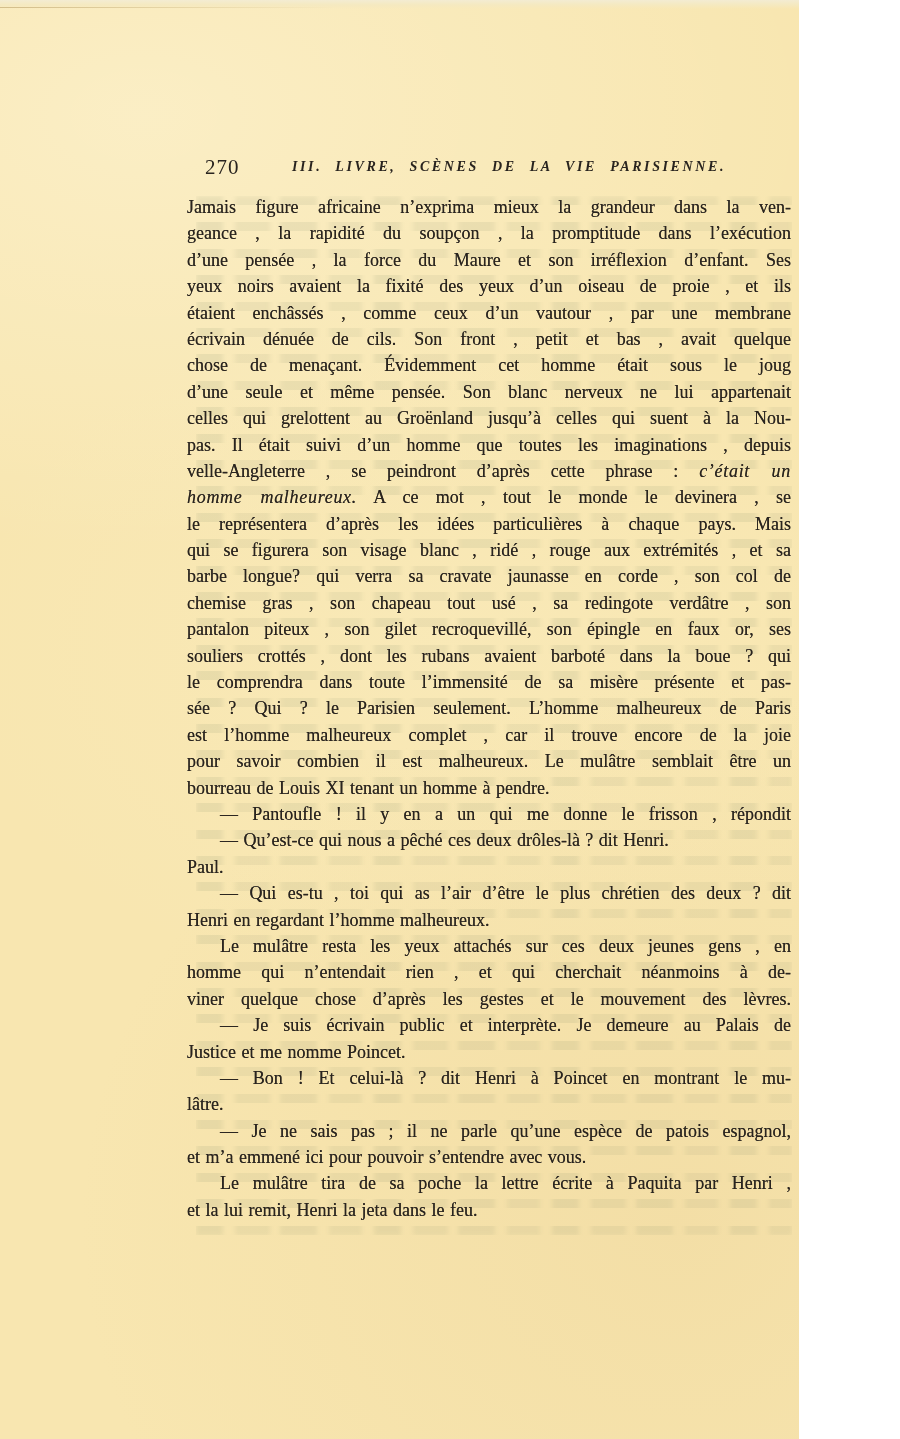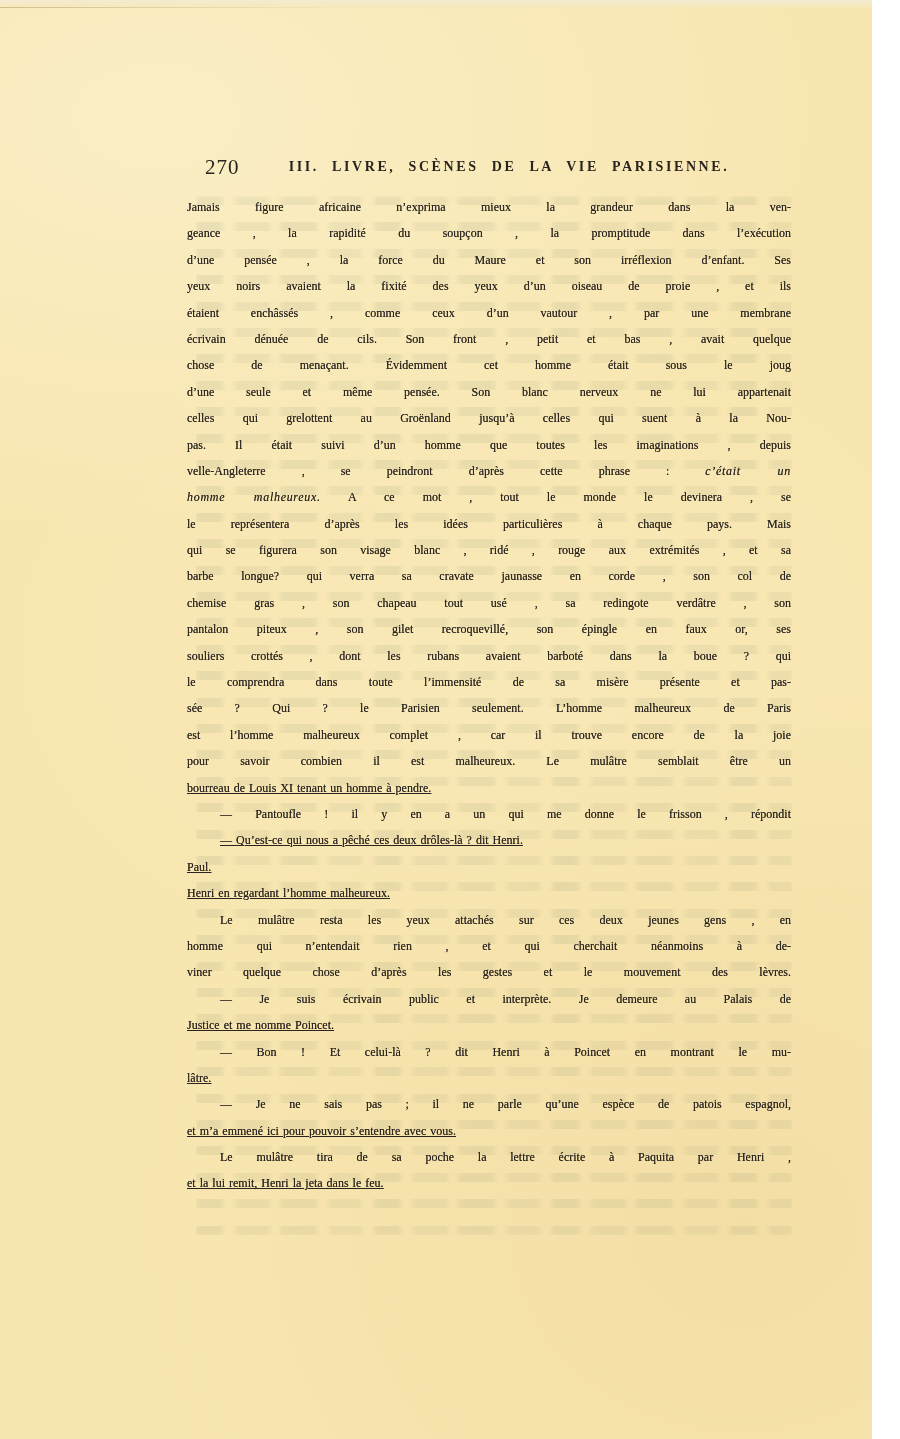--- a/index.html
+++ b/index.html
@@ -1,21 +1,21 @@
 <!DOCTYPE html>
 <html style="--paper: #f8e6b0; --ink: #29241f;"><head>
 <meta charset="utf-8">
 <style>
   html, body { margin: 0; padding: 0; }
   body {
     width: 900px; height: 1439px;
     font-family: "Liberation Serif", "DejaVu Serif", serif;
   }
   #page {
-    position: relative; width: 872px; height: 1439px; overflow: hidden;
+    position: relative; width: 799px; height: 1439px; overflow: hidden;
     background:
       radial-gradient(1100px 700px at 18% 8%, rgba(255,250,228,0.40), rgba(255,250,228,0) 62%),
       radial-gradient(1000px 900px at 85% 85%, rgba(232,204,142,0.30), rgba(232,204,142,0) 60%),
       radial-gradient(700px 500px at 55% 45%, rgba(250,238,196,0.35), rgba(250,238,196,0) 70%),
       var(--paper, #f8e6b0);
   }
   
   .top-edge {
     position: absolute; top: 0; left: 0; right: 0; height: 9px;
     background: linear-gradient(180deg, #f3ecd2 0%, #f5e9c0 55%, rgba(245,233,192,0) 100%);
@@ -45,34 +45,35 @@
   .page-number {
     position: absolute; left: 18px; top: 0;
     font-size: 21px; letter-spacing: 1px;
   }
   .running-title {
     position: absolute; left: 40px; right: 0; top: 4px;
     text-align: center;
     font-size: 14px; font-weight: bold;
     letter-spacing: 2.6px; word-spacing: 7px;
     white-space: nowrap;
+    font-style: italic;
   }
   .body-block {
     position: absolute; left: 187px; top: 194px; width: 604px; z-index: 2;
     color: var(--ink, #29241f);
-    font-size: 12px; line-height: 26.4px;
+    font-size: 18px; line-height: 26.4px;
     word-spacing: 1px;
     text-shadow: 0 0 0.5px rgba(41,36,31,0.75);
   }
   .line {
     height: 26.4px; overflow: hidden;
     text-align: justify; text-align-last: justify;
     white-space: normal;
   }
-  .line.no-j { text-align-last: left; text-decoration: underline; }
+  .line.no-j { text-align-last: left; }
   .line.indent { text-indent: 33px; }
   .it { font-style: italic; letter-spacing: 0.7px; }
 </style>
 </head>
 <body>
 
 <div id="page">
   <div class="top-edge"></div>
   <div class="top-hairline"></div>
   <div class="ghost"></div>
@@ -102,20 +103,21 @@
       <div class="line"><span>pantalon piteux , son gilet recroquevillé, son épingle en faux or, ses</span></div>
       <div class="line"><span>souliers crottés , dont les rubans avaient barboté dans la boue ? qui</span></div>
       <div class="line"><span>le comprendra dans toute l’immensité de sa misère présente et pas-</span></div>
       <div class="line"><span>sée ? Qui ? le Parisien seulement. L’homme malheureux de Paris</span></div>
       <div class="line"><span>est l’homme malheureux complet , car il trouve encore de la joie</span></div>
       <div class="line"><span>pour savoir combien il est malheureux. Le mulâtre semblait être un</span></div>
       <div class="line no-j"><span>bourreau de Louis XI tenant un homme à pendre.</span></div>
       <div class="line indent"><span>— Pantoufle ! il y en a un qui me donne le frisson , répondit</span></div>
       <div class="line indent no-j"><span>— Qu’est-ce qui nous a pêché ces deux drôles-là ? dit Henri.</span></div>
       <div class="line no-j"><span>Paul.</span></div>
+      <div class="line indent"><span>— Qui es-tu , toi qui as l’air d’être le plus chrétien des deux ? dit</span></div>
       <div class="line no-j"><span>Henri en regardant l’homme malheureux.</span></div>
       <div class="line indent"><span>Le mulâtre resta les yeux attachés sur ces deux jeunes gens , en</span></div>
       <div class="line"><span>homme qui n’entendait rien , et qui cherchait néanmoins à de-</span></div>
       <div class="line"><span>viner quelque chose d’après les gestes et le mouvement des lèvres.</span></div>
       <div class="line indent"><span>— Je suis écrivain public et interprète. Je demeure au Palais de</span></div>
       <div class="line no-j"><span>Justice et me nomme Poincet.</span></div>
       <div class="line indent"><span>— Bon ! Et celui-là ? dit Henri à Poincet en montrant le mu-</span></div>
       <div class="line no-j"><span>lâtre.</span></div>
       <div class="line indent"><span>— Je ne sais pas ; il ne parle qu’une espèce de patois espagnol,</span></div>
       <div class="line no-j"><span>et m’a emmené ici pour pouvoir s’entendre avec vous.</span></div>

